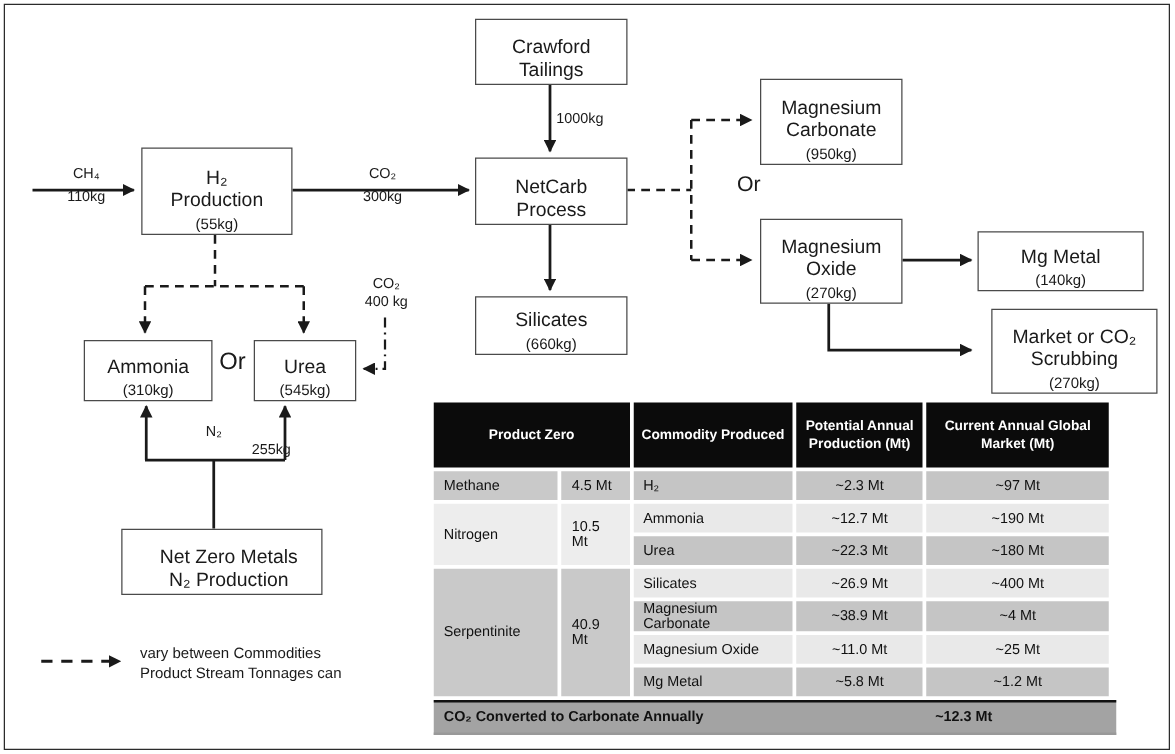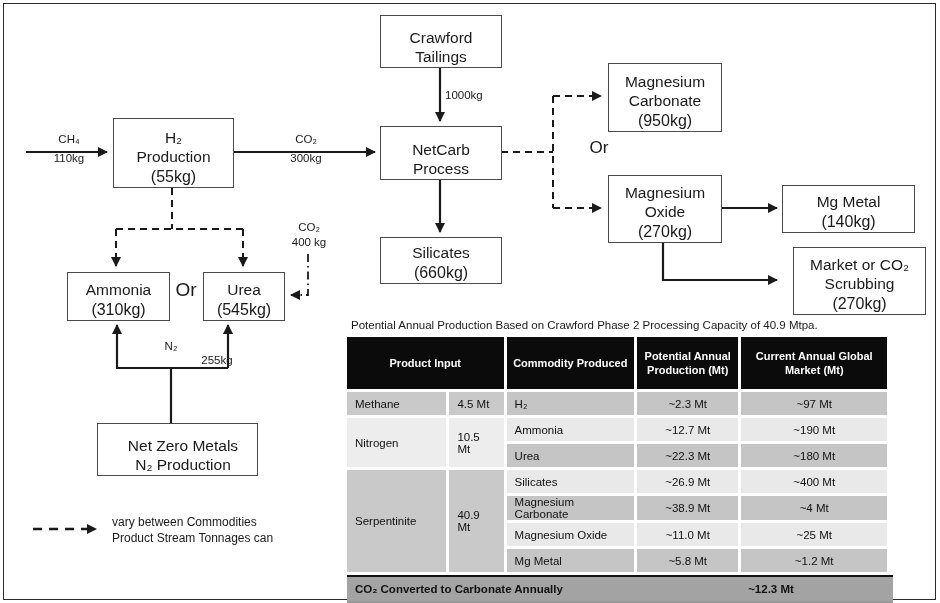--- a/index.html
+++ b/index.html
@@ -9,21 +9,21 @@
   }
   .frame{position:absolute; left:3px; top:3px; right:4px; bottom:3px;
     border:1.5px solid #2b2b2b; pointer-events:none;}
   svg.arrows{position:absolute; left:0; top:0; width:940px; height:603px;}
 
   
   .fbox{position:absolute; background:#fff; border:1.5px solid #4a4a4a;
     display:flex; flex-direction:column; align-items:center; justify-content:flex-end;
     text-align:center; line-height:1.22;}
   .bl{font-size:15.5px; color:#1a1a1a;}
-  .bs{font-size:16px; color:#1a1a1a; margin-top:1px;}
+  .bs{font-size:12px; color:#1a1a1a; margin-top:1px;}
 
   
   .elabel{position:absolute; transform:translateX(-50%); font-size:11.5px;
     white-space:nowrap; color:#1a1a1a; text-align:center;}
   .elabel.noshift{transform:none;}
   .orlabel{position:absolute; transform:translateX(-50%); font-size:19px;
     color:#1a1a1a; white-space:nowrap;}
 
   
   .legend-text{position:absolute; left:112px; top:515px; font-size:12px;
@@ -159,32 +159,31 @@
   <div class="elabel" style="left:171px;top:354px;margin-left:46px;">255kg</div>
   <div class="orlabel" style="left:186px;top:279px;">Or</div>
   <div class="orlabel" style="left:599px;top:138px;font-size:17px;">Or</div>
 
   <div class="legend-text">
     <div>vary between Commodities</div>
     <div>Product Stream Tonnages can</div>
   </div>
 
   <div class="table-wrap">
-    <div class="tbl-title">Potential Annual Production Based on Crawford Phase 2 Processing Capacity of 40.9 Mtpa.</div>
     <table class="prod">
       <colgroup>
         <col style="width:99px">
           <col style="width:54px">
           <col style="width:127px">
         <col style="width:101px">
           <col style="width:145px">
       </colgroup>
       <thead>
         <tr>
-          <th colspan="2">Product Input</th>
+          <th colspan="2">Product Zero</th>
           <th>Commodity Produced</th>
           <th>Potential Annual Production (Mt)</th>
           <th>Current Annual Global Market (Mt)</th>
         </tr>
       </thead>
       <tbody id="prod-tbody">
           <tr>
             <td class="cell name-cell g-dark" rowspan="1">Methane</td>
             <td class="cell amt-cell g-dark" rowspan="1">4.5 Mt</td>
             <td class="cell commodity-cell r-dark">H₂</td>

